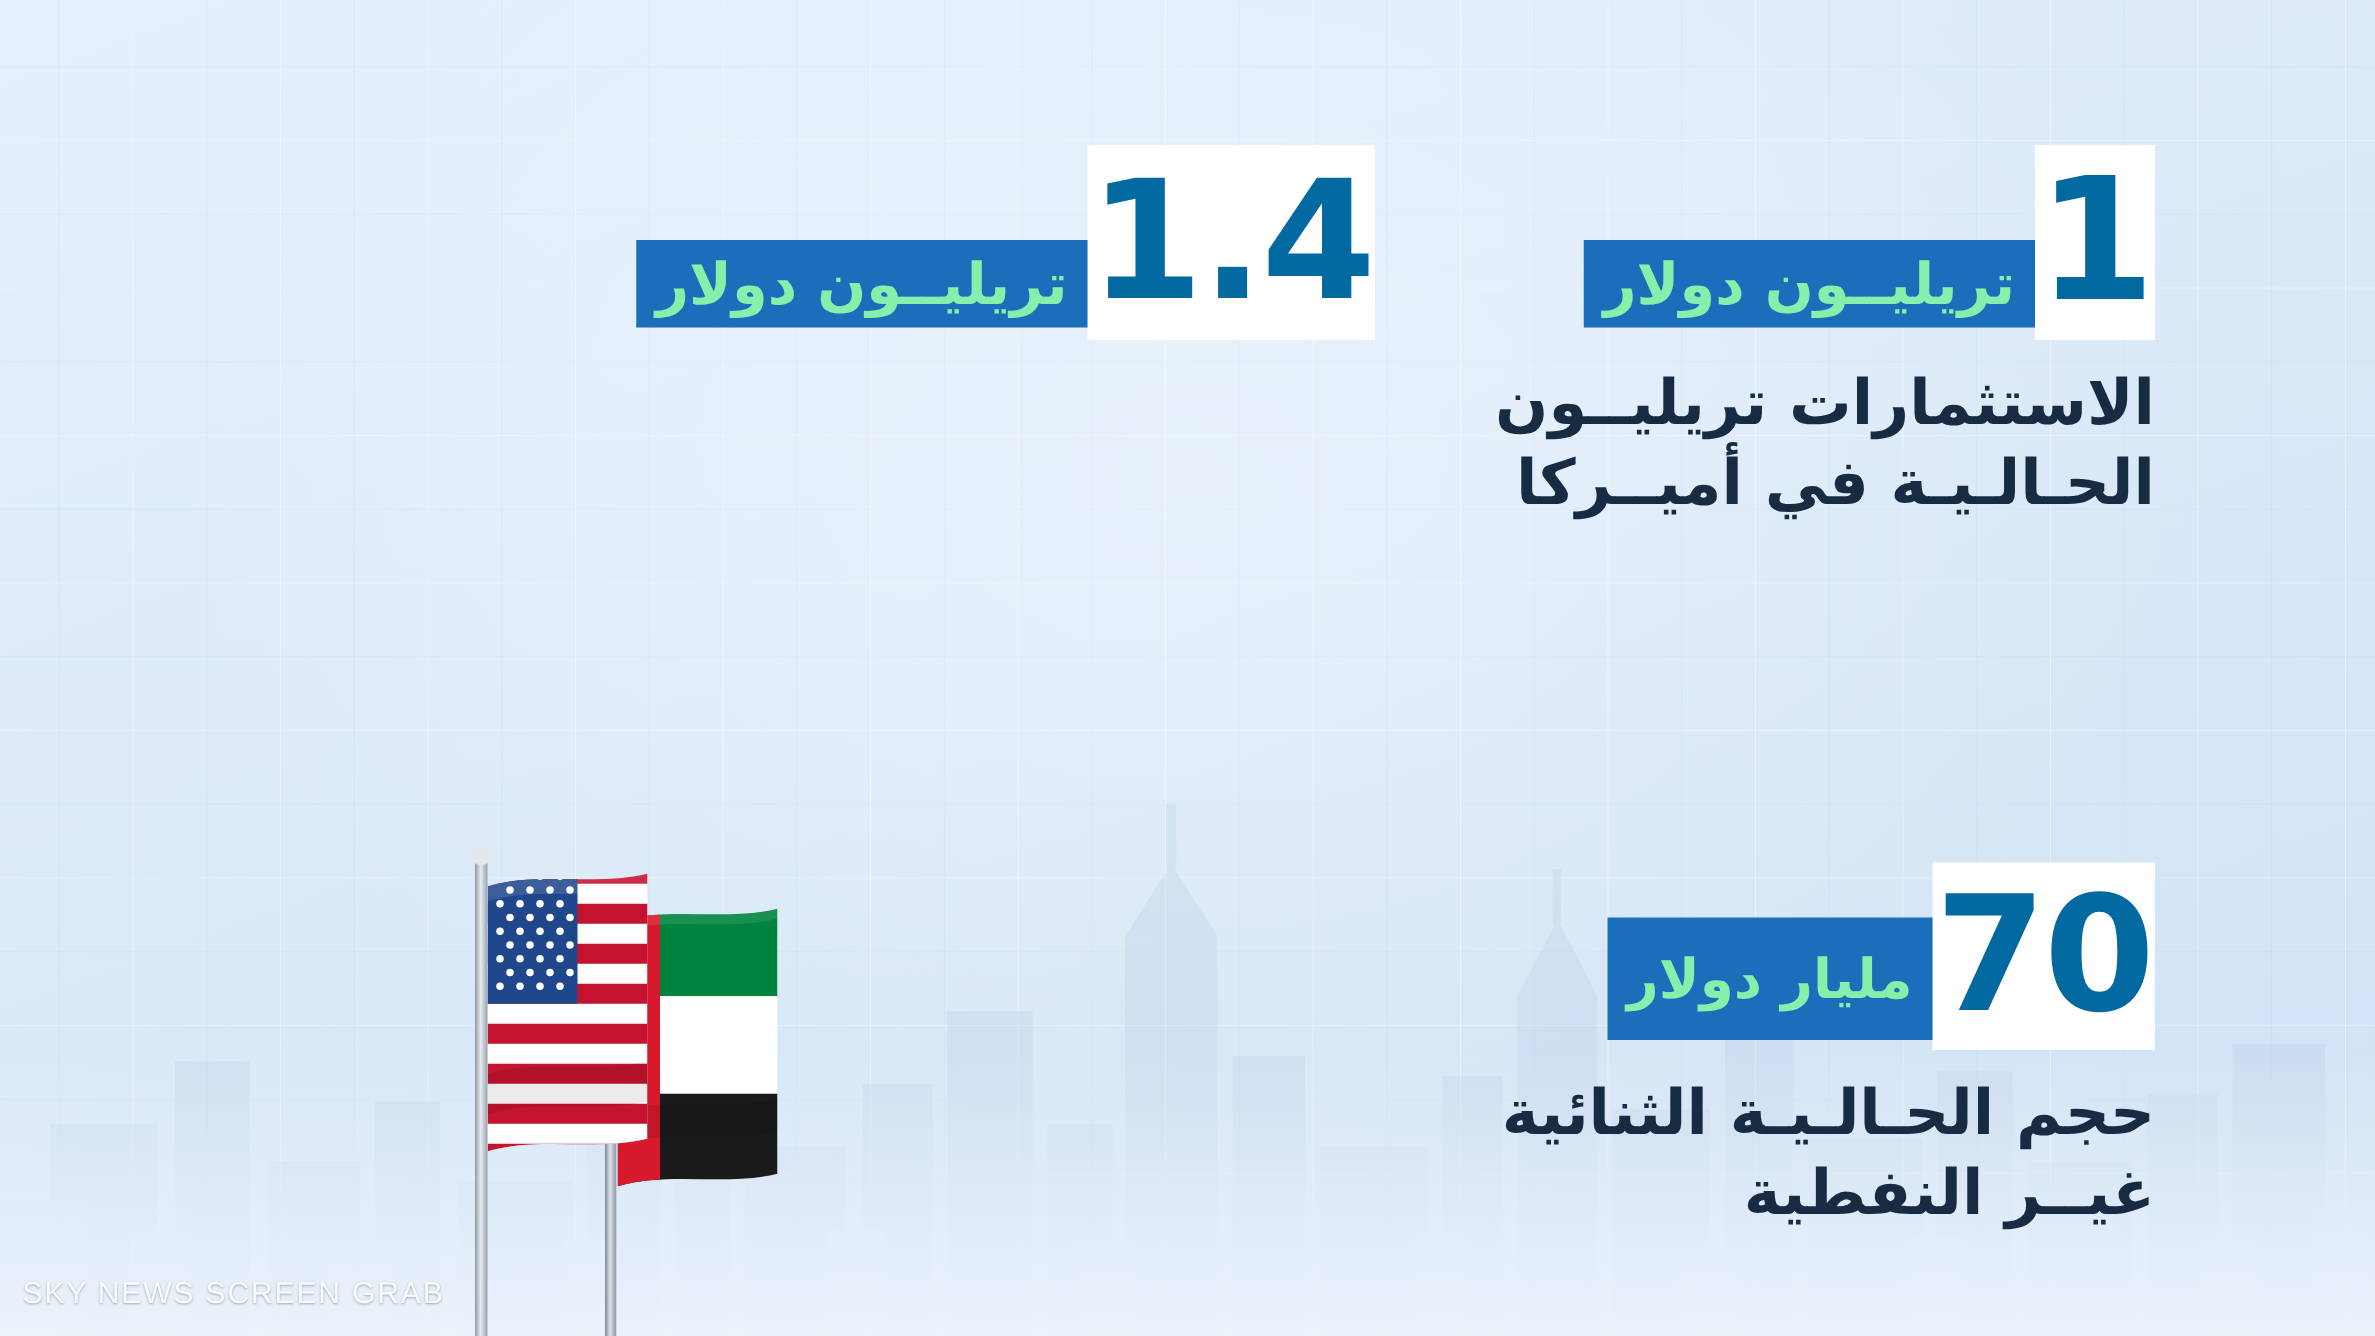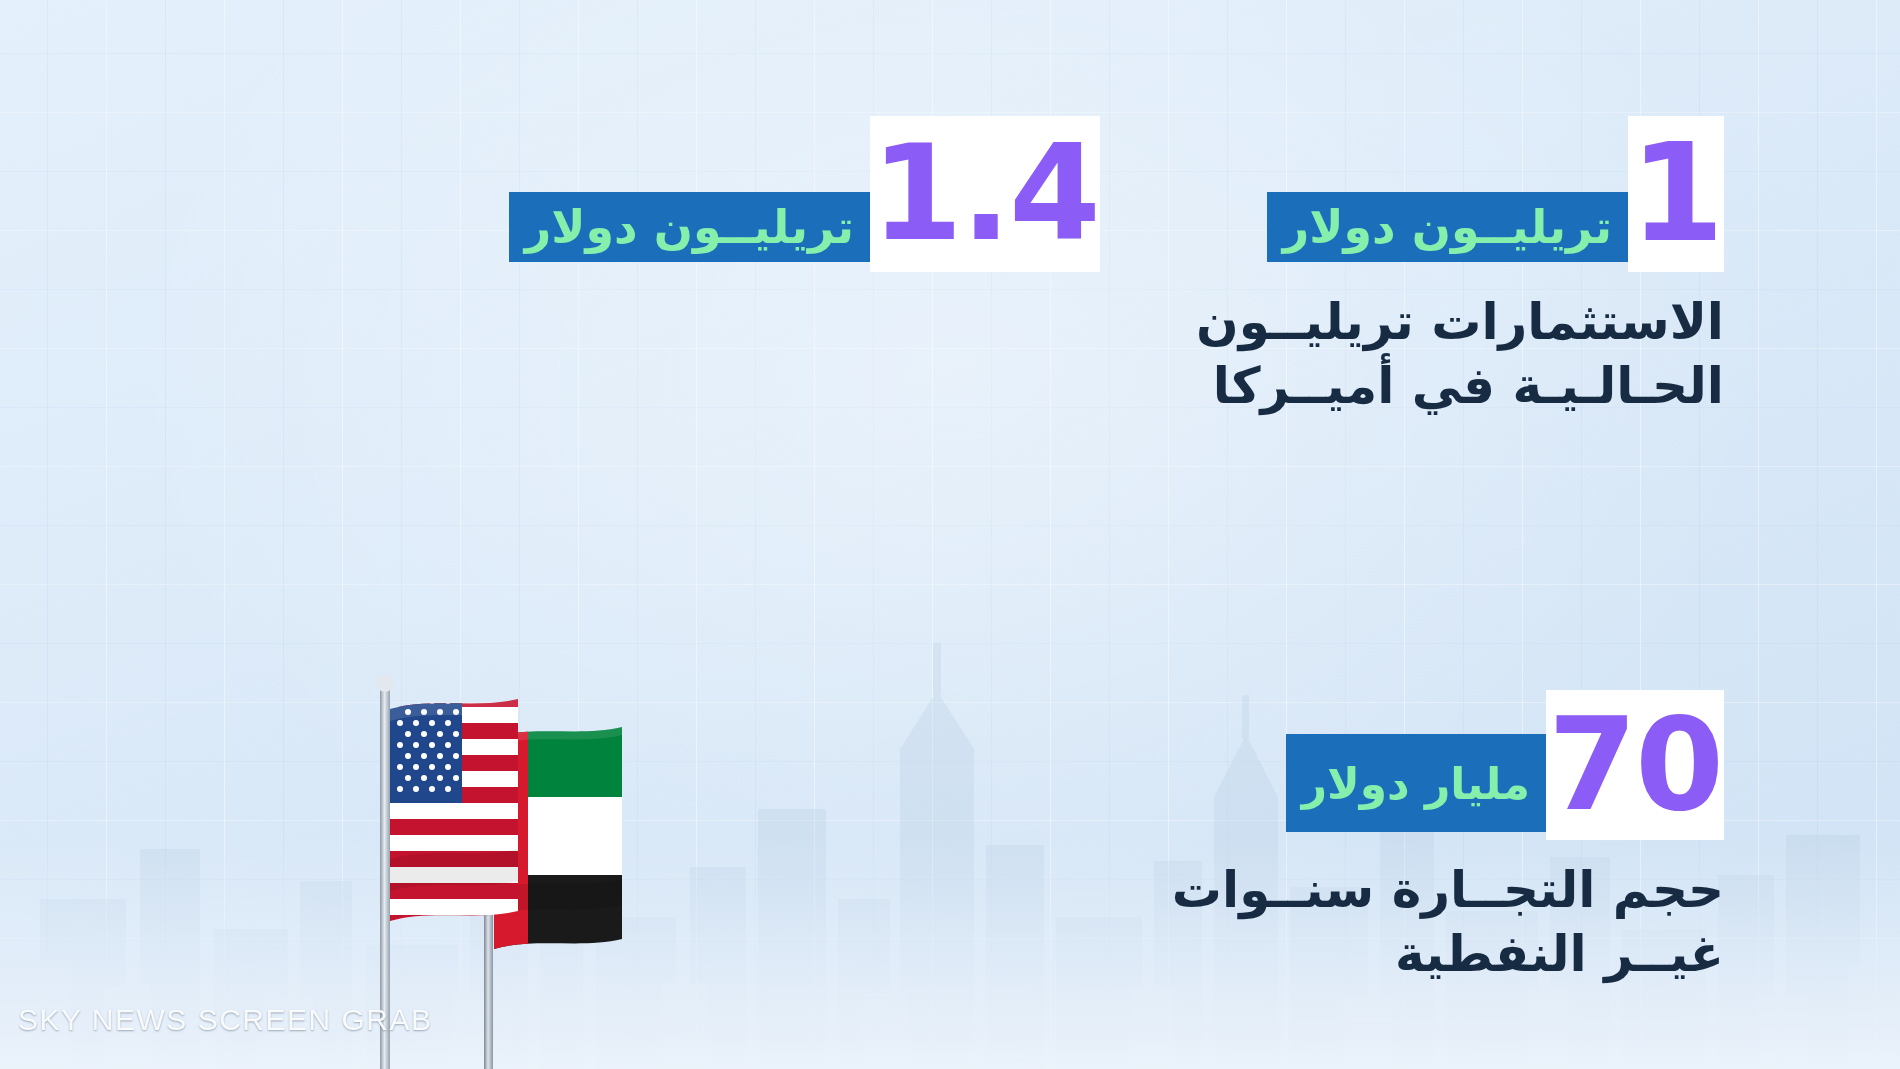--- a/index.html
+++ b/index.html
@@ -52,21 +52,21 @@
   .stat{position:absolute;text-align:right;direction:rtl;}
 
   .stat-head{
     position:relative;display:flex;align-items:stretch;justify-content:flex-start;
     direction:rtl;
   }
   .num-box{
     background:#ffffff;
     display:flex;align-items:center;justify-content:center;
     line-height:.92;
-    color:#8b5cf6;
+    color:#0369a1;
     font-weight:700;
     letter-spacing:-2px;
     box-shadow:0 0 0 0 rgba(0,0,0,0);
   }
   .unit-band{
     background:#1b6fba;
     color:#86efac;
     display:flex;align-items:center;justify-content:center;
     font-weight:700;
     white-space:nowrap;
@@ -104,24 +104,24 @@
   #stat-trade .stat-head{height:150px;}
   #stat-trade .num-box{width:178px;font-size:128px;}
   #stat-trade .unit-band{
     height:66px;align-self:flex-end;margin-bottom:8px;
     font-size:44px;padding:16px 16px;
   }
   #stat-trade .caption{font-size:50px;margin-top:18px;}
 
   
   #watermark{
-    position:absolute;left:18px;bottom:32px;
+    position:absolute;left:18px;bottom:20px;
     direction:ltr;
     font-family:"Liberation Sans",sans-serif;
-    font-size:30px;letter-spacing:1.5px;
+    font-size:24px;letter-spacing:1.5px;
     color:rgba(255,255,255,.92);
     text-shadow:0 1px 2px rgba(90,110,130,.55);
     white-space:nowrap;
   }
 </style>
 </head>
 <body>
 
 <div id="bg-base"></div>
 <div id="bg-grid2"></div>
@@ -286,17 +286,17 @@
     <div class="num-box">1.4</div>
     <div class="unit-band">تريليــون دولار</div>
   </div>
 </div>
 
 <div class="stat" id="stat-trade">
   <div class="stat-head">
     <div class="num-box">70</div>
     <div class="unit-band">مليار دولار</div>
   </div>
-  <div class="caption">حجم التجــارة سنــوات
+  <div class="caption">حجم الحـالـيـة الثنائية
 غيــر النفطية</div>
 </div>
 
 <div id="watermark">SKY NEWS SCREEN GRAB</div>
 
 </body></html>

